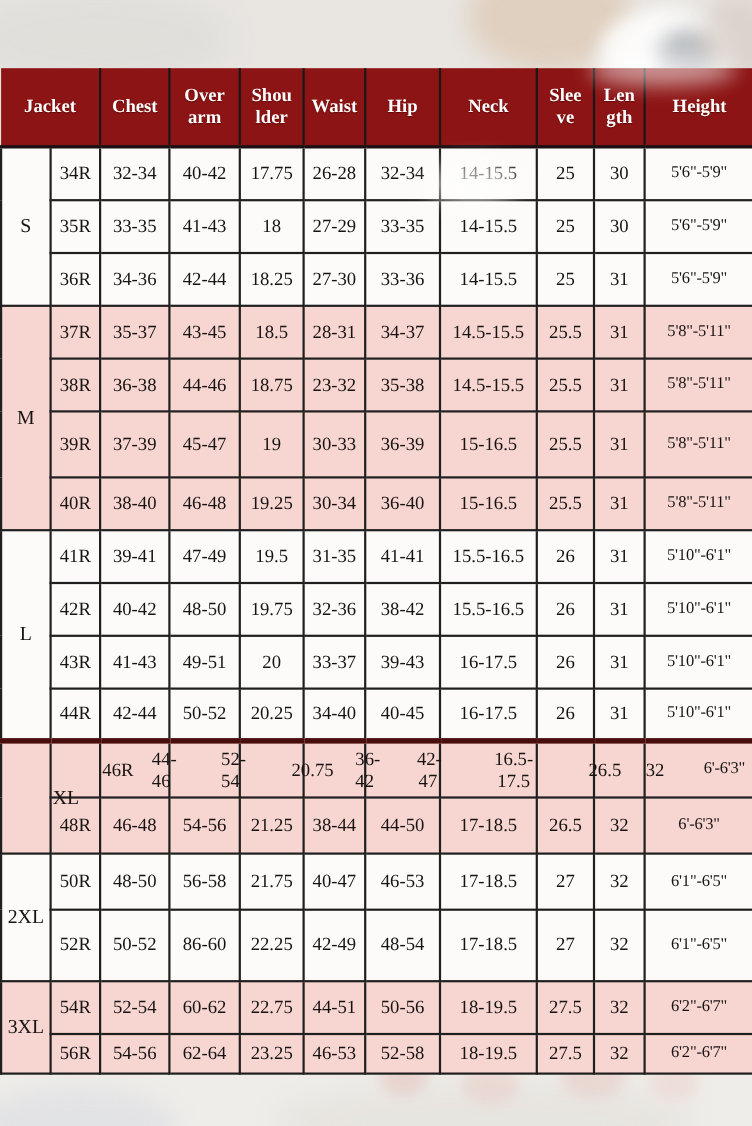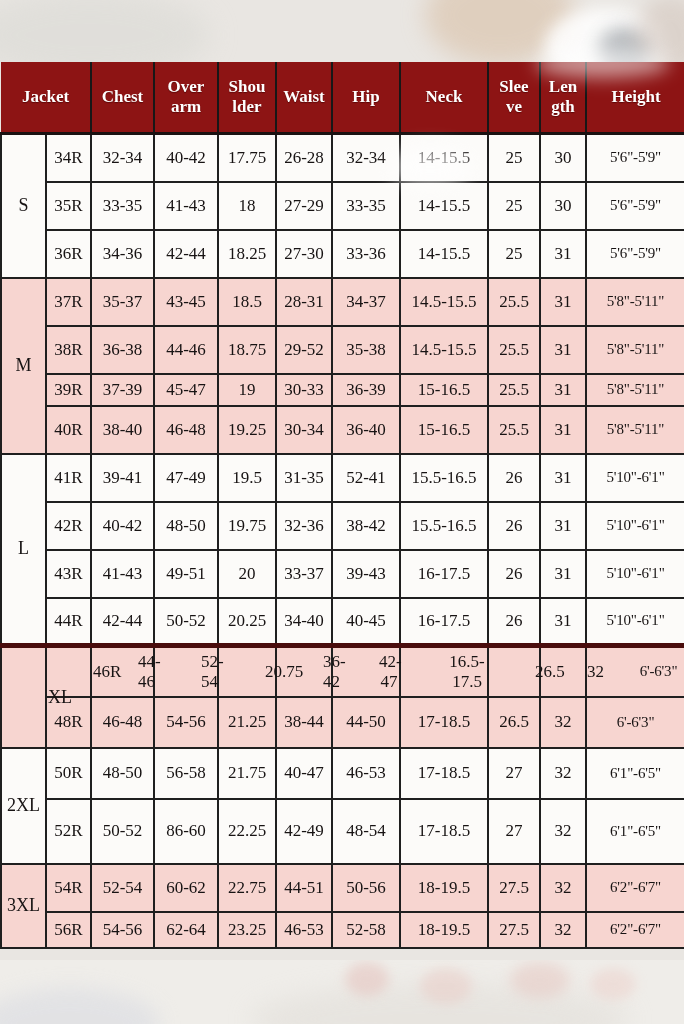--- a/index.html
+++ b/index.html
@@ -142,28 +142,28 @@
           <td>14.5-15.5</td>
           <td class="sleeve">25.5</td>
           <td>31</td>
           <td class="height-col">5'8"-5'11"</td>
         </tr>
         <tr class="g-pink" style="height: 48px;">
           <td>38R</td>
           <td>36-38</td>
           <td>44-46</td>
           <td>18.75</td>
-          <td>29-52</td>
+          <td>23-32</td>
           <td>35-38</td>
           <td>14.5-15.5</td>
           <td class="sleeve">25.5</td>
           <td>31</td>
           <td class="height-col">5'8"-5'11"</td>
         </tr>
-        <tr class="g-pink" style="height: 32px;">
+        <tr class="g-pink" style="height: 60px;">
           <td>39R</td>
           <td>37-39</td>
           <td>45-47</td>
           <td>19</td>
           <td>30-33</td>
           <td>36-39</td>
           <td>15-16.5</td>
           <td class="sleeve">25.5</td>
           <td>31</td>
           <td class="height-col">5'8"-5'11"</td>
@@ -180,21 +180,21 @@
           <td>31</td>
           <td class="height-col">5'8"-5'11"</td>
         </tr>
         <tr class="g-white" style="height: 48px;">
           <td rowspan="4" class="group-label">L</td>
           <td>41R</td>
           <td>39-41</td>
           <td>47-49</td>
           <td>19.5</td>
           <td>31-35</td>
-          <td>52-41</td>
+          <td>41-41</td>
           <td>15.5-16.5</td>
           <td class="sleeve">26</td>
           <td>31</td>
           <td class="height-col">5'10"-6'1"</td>
         </tr>
         <tr class="g-white" style="height: 48px;">
           <td>42R</td>
           <td>40-42</td>
           <td>48-50</td>
           <td>19.75</td>

